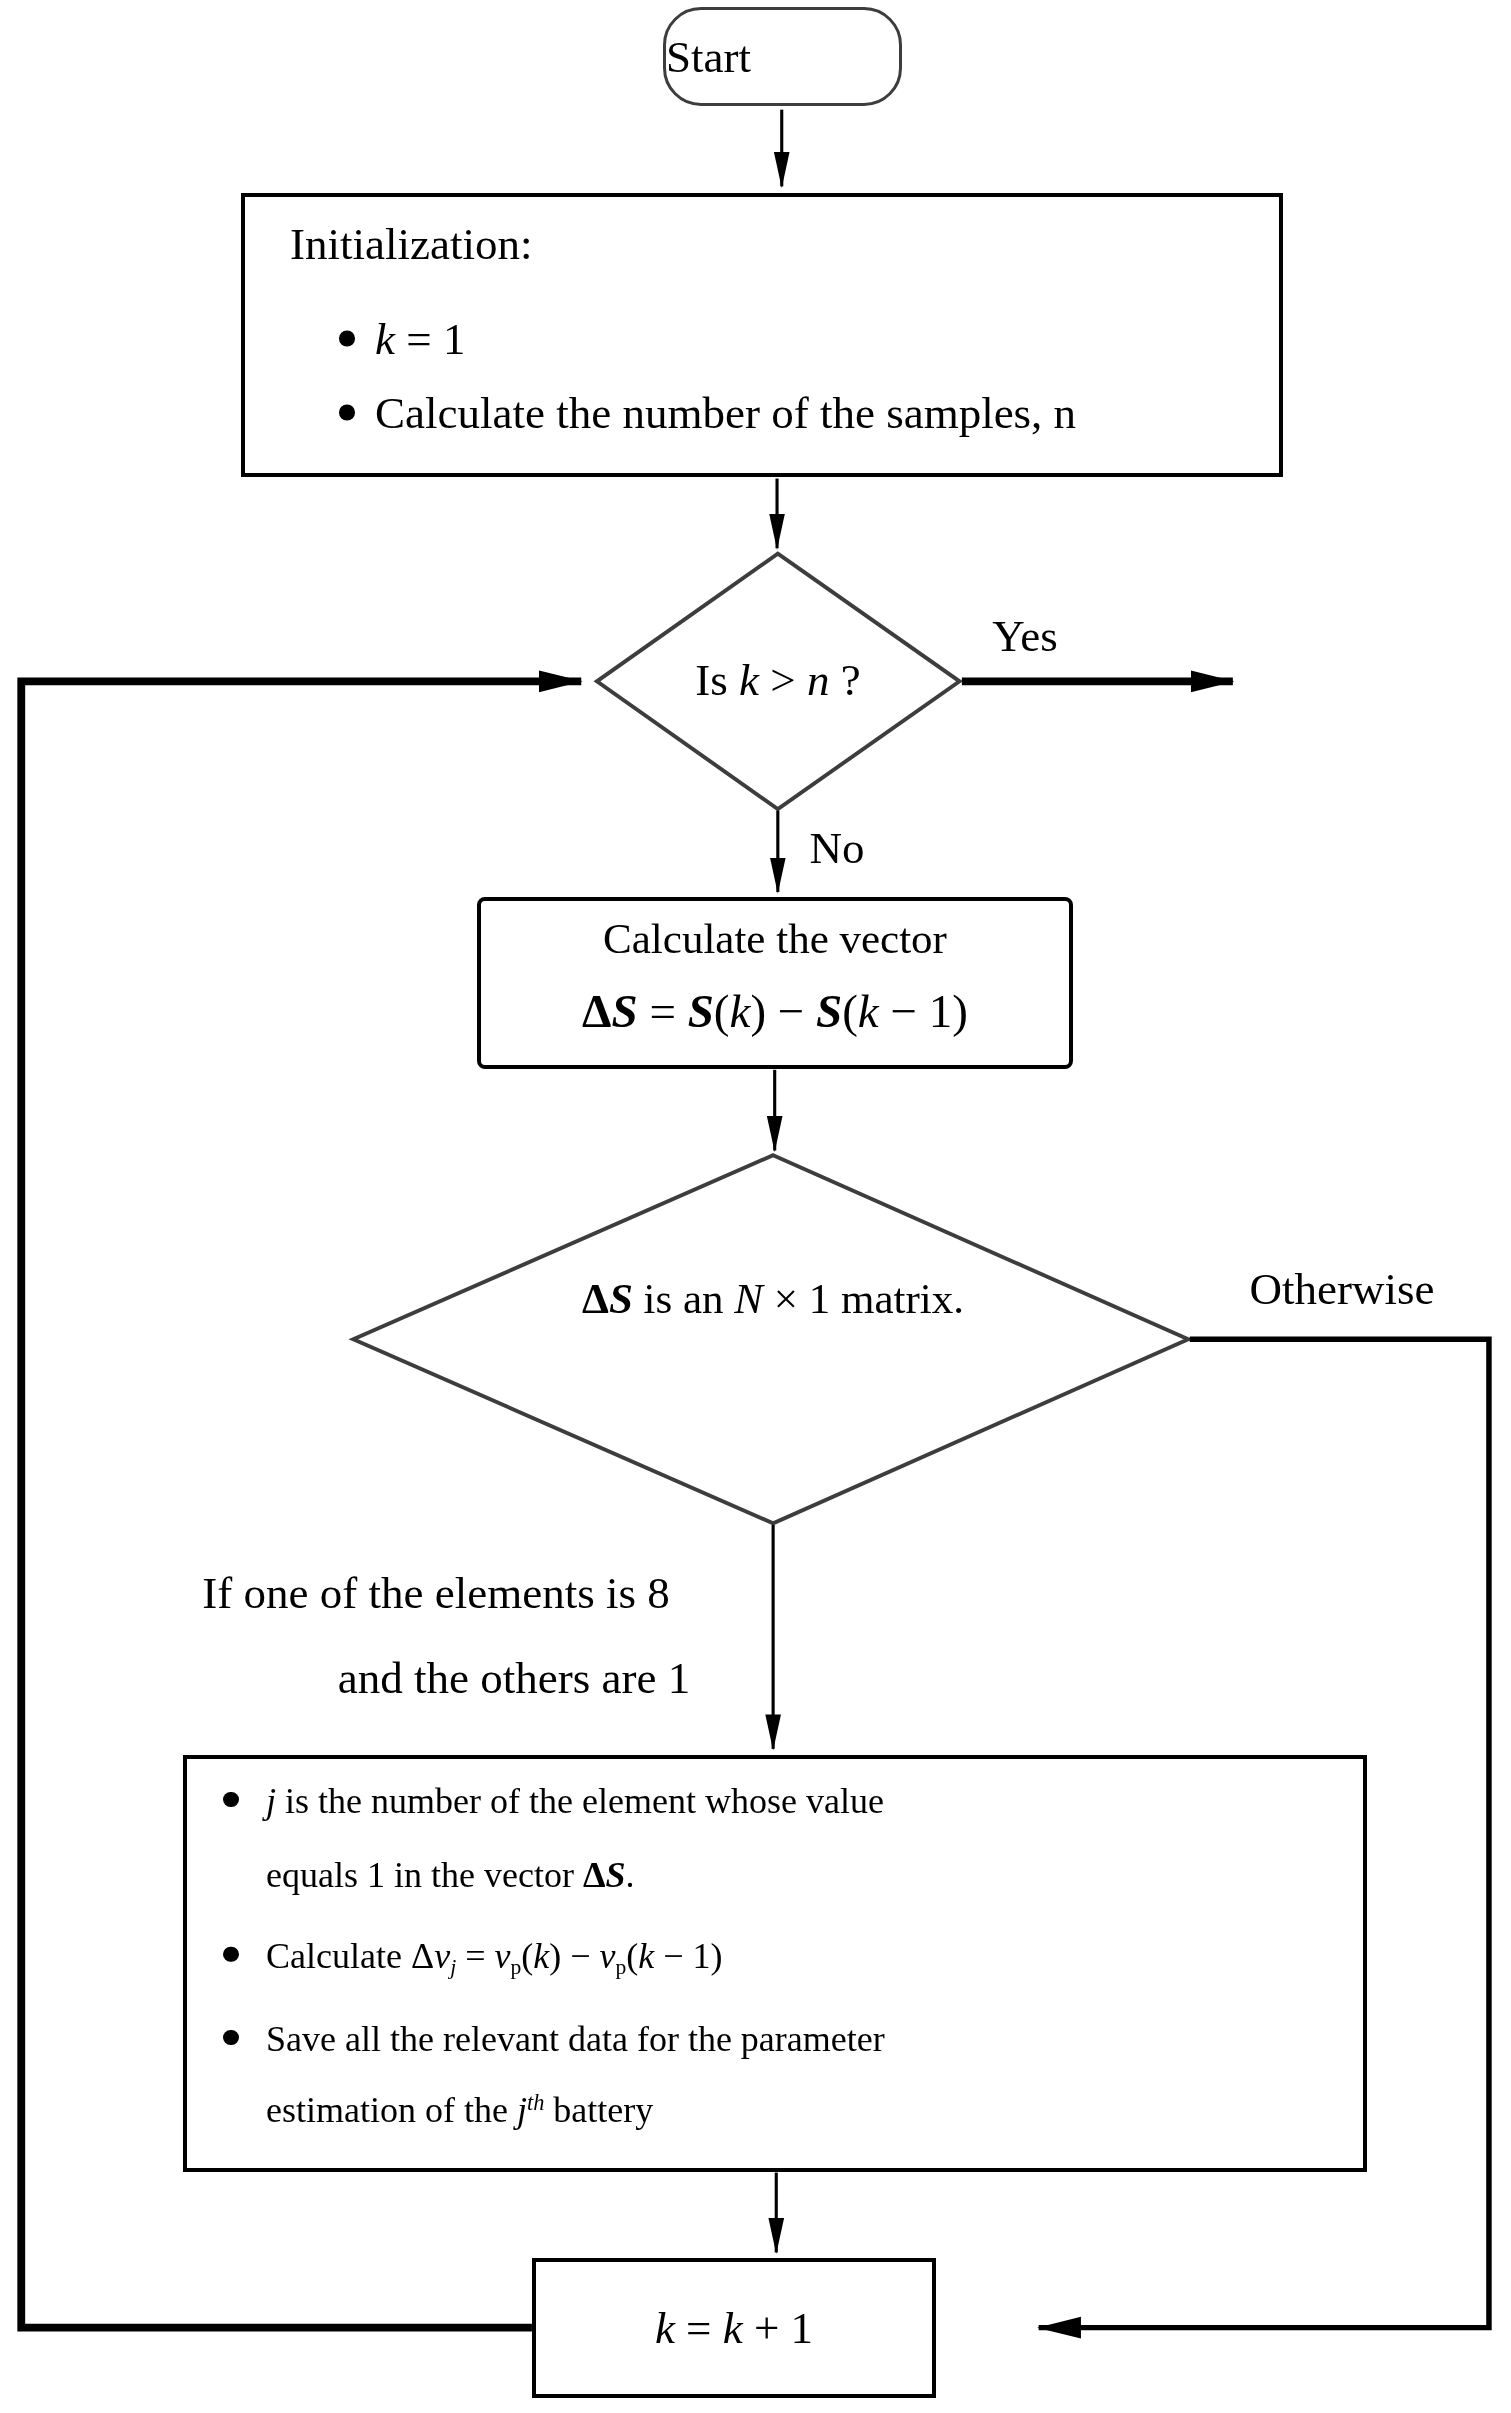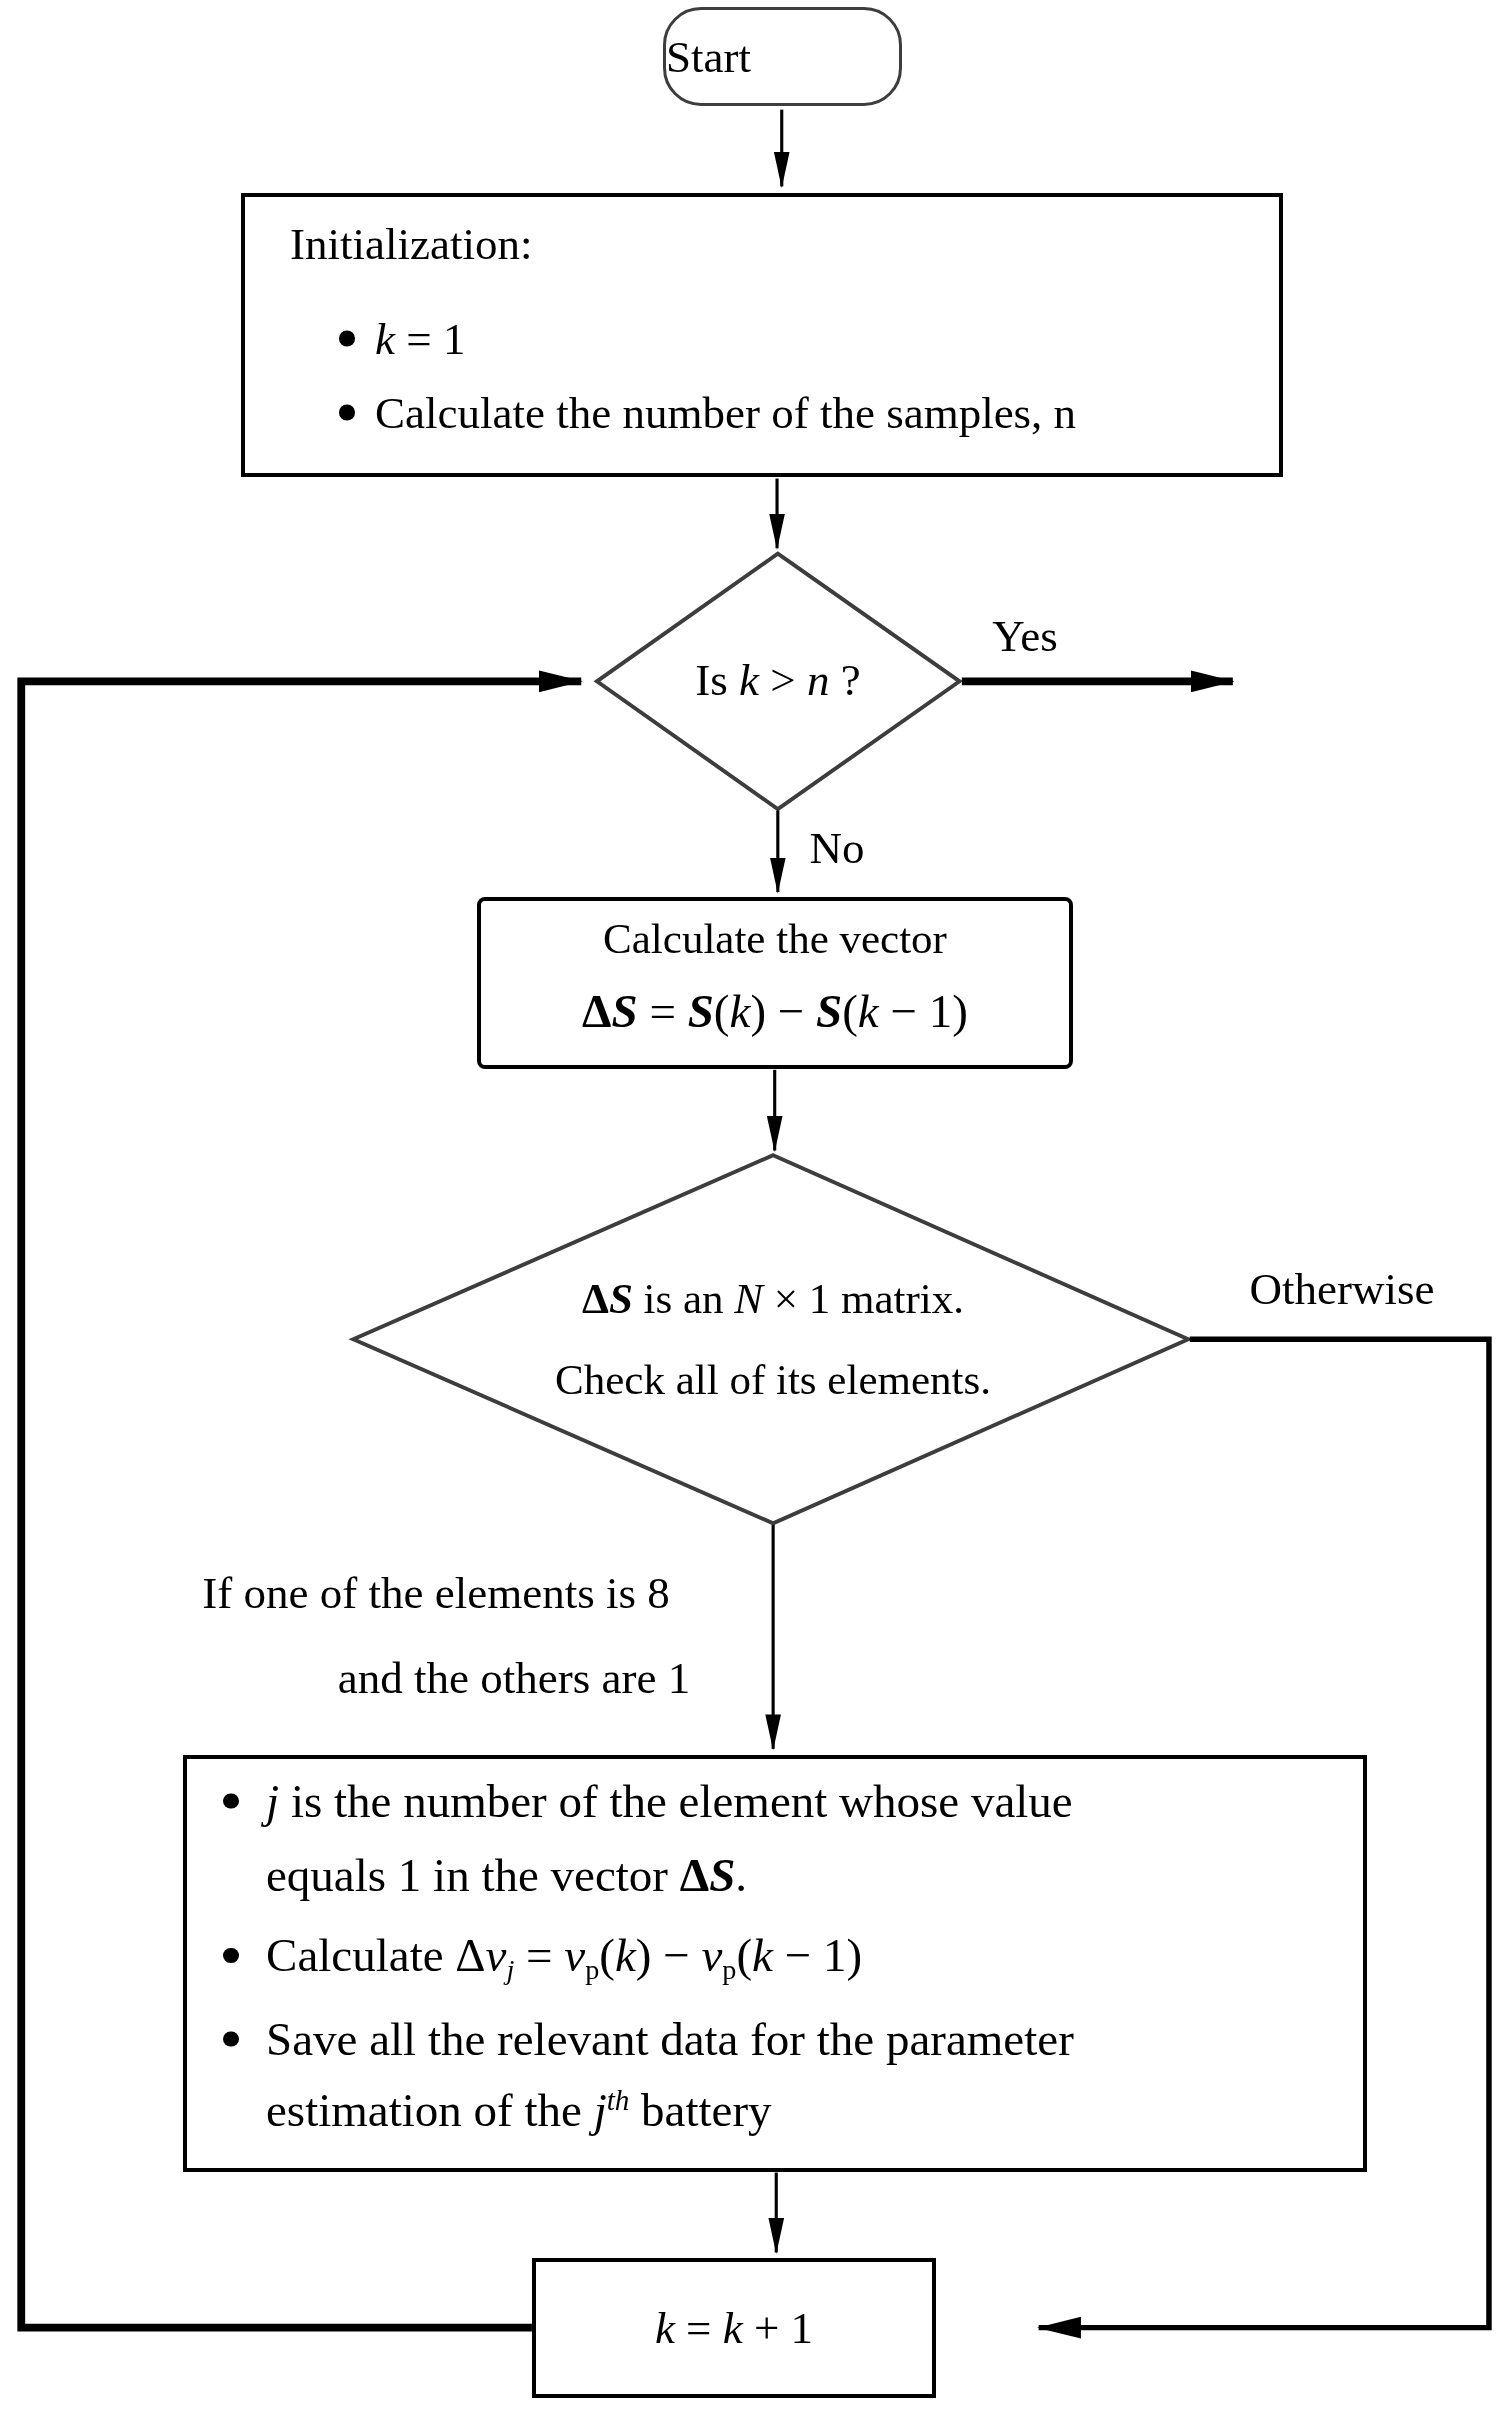--- a/index.html
+++ b/index.html
@@ -9,21 +9,21 @@
 
   .node{position:absolute;box-sizing:border-box;background:#ffffff;}
   .rect{border:4.7px solid #000000;}
   .stadium{border:3.9px solid #3d3d3d;border-radius:38px;display:flex;align-items:center;justify-content:flex-start;}
 
   .txt{position:absolute;white-space:nowrap;font-size:45px;line-height:1;}
   .ctr{transform:translate(-50%,-50%);}
   .vctr{transform:translateY(-50%);}
   .hctr{left:0;right:0;text-align:center;}
 
-  .f58{font-size:45px;} .f57{font-size:47px;} .f55{font-size:43px;} .f60{font-size:47px;}
+  .f58{font-size:45px;} .f57{font-size:36px;} .f55{font-size:43px;} .f60{font-size:47px;}
 
   
   .i{font-style:italic;}
   .b{font-weight:bold;}
   .bi{font-weight:bold;font-style:italic;}
   .sub{font-size:0.6em;vertical-align:-0.28em;}
   .isub{font-size:0.6em;vertical-align:-0.28em;font-style:italic;}
   .isup{font-size:0.62em;vertical-align:0.55em;font-style:italic;}
 
   
@@ -78,21 +78,20 @@
   <div class="txt ctr f58" style="left:1025px;top:636px;">Yes</div>
   <div class="txt ctr f58" style="left:837px;top:848px;">No</div>
 
 
   <div class="node rect" style="left:477px;top:897px;width:596px;height:172px;border-radius:8px;">
     <div class="txt vctr hctr f55" style="top:37px;">Calculate the vector</div>
     <div class="txt vctr hctr f60" style="top:110px;"><span class="b">Δ</span><span class="bi">S</span><span> = </span><span class="bi">S</span><span>(</span><span class="i">k</span><span>) − </span><span class="bi">S</span><span>(</span><span class="i">k</span><span> − 1)</span></div>
   </div>
 
   <div class="txt ctr f55" style="left:773px;top:1298px;"><span class="b">Δ</span><span class="bi">S</span><span> is an </span><span class="i">N</span><span> × 1 matrix.</span></div>
-  <div class="txt ctr f55" style="left:773px;top:1379px;">Check all of its elements.</div>
 
   <div class="txt ctr f58" style="left:1342px;top:1289px;">Otherwise</div>
 
   <div class="txt ctr f58" style="left:436px;top:1593px;">If one of the elements is 8</div>
   <div class="txt ctr f58" style="left:514px;top:1678px;">and the others are 1</div>
 
   <div class="node rect" style="left:183px;top:1755px;width:1184px;height:417px;">
     <div class="txt vctr f57 bl blw" style="left:36px;top:42px;"><span class="i">j</span><span> is the number of the element whose value</span></div>
     <div class="txt vctr f57" style="left:79px;top:116px;"><span>equals 1 in the vector </span><span class="b">Δ</span><span class="bi">S</span><span>.</span></div>
     <div class="txt vctr f57 bl blw" style="left:36px;top:199px;"><span>Calculate Δ</span><span class="i">v</span><span class="isub">j</span><span> = </span><span class="i">v</span><span class="sub">p</span><span>(</span><span class="i">k</span><span>) − </span><span class="i">v</span><span class="sub">p</span><span>(</span><span class="i">k</span><span> − 1)</span></div>

